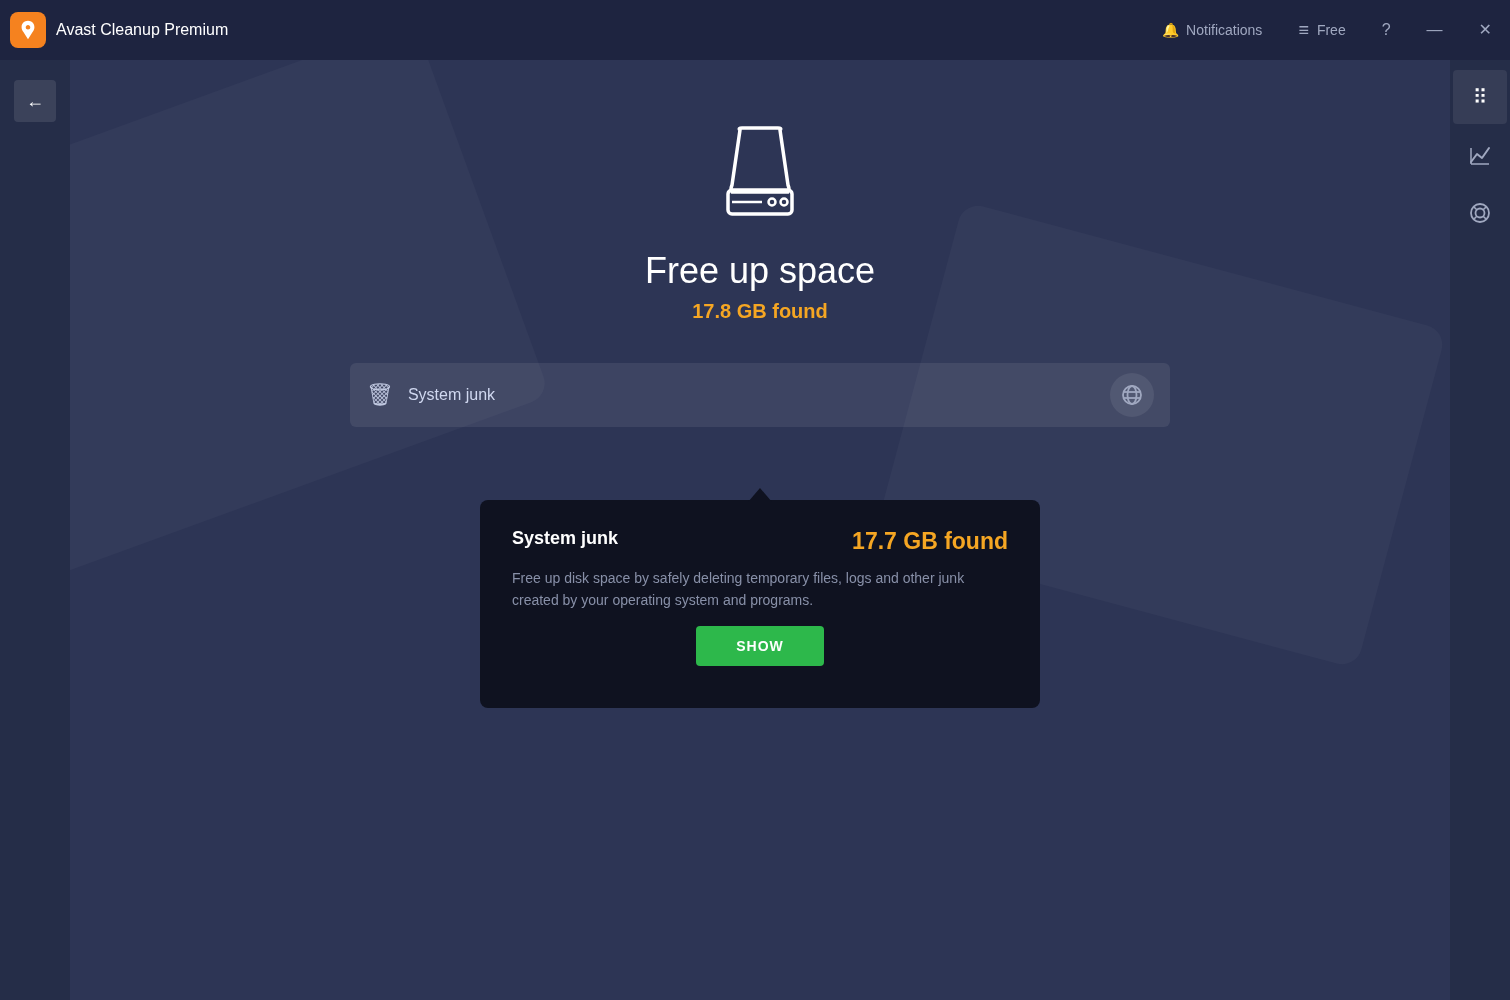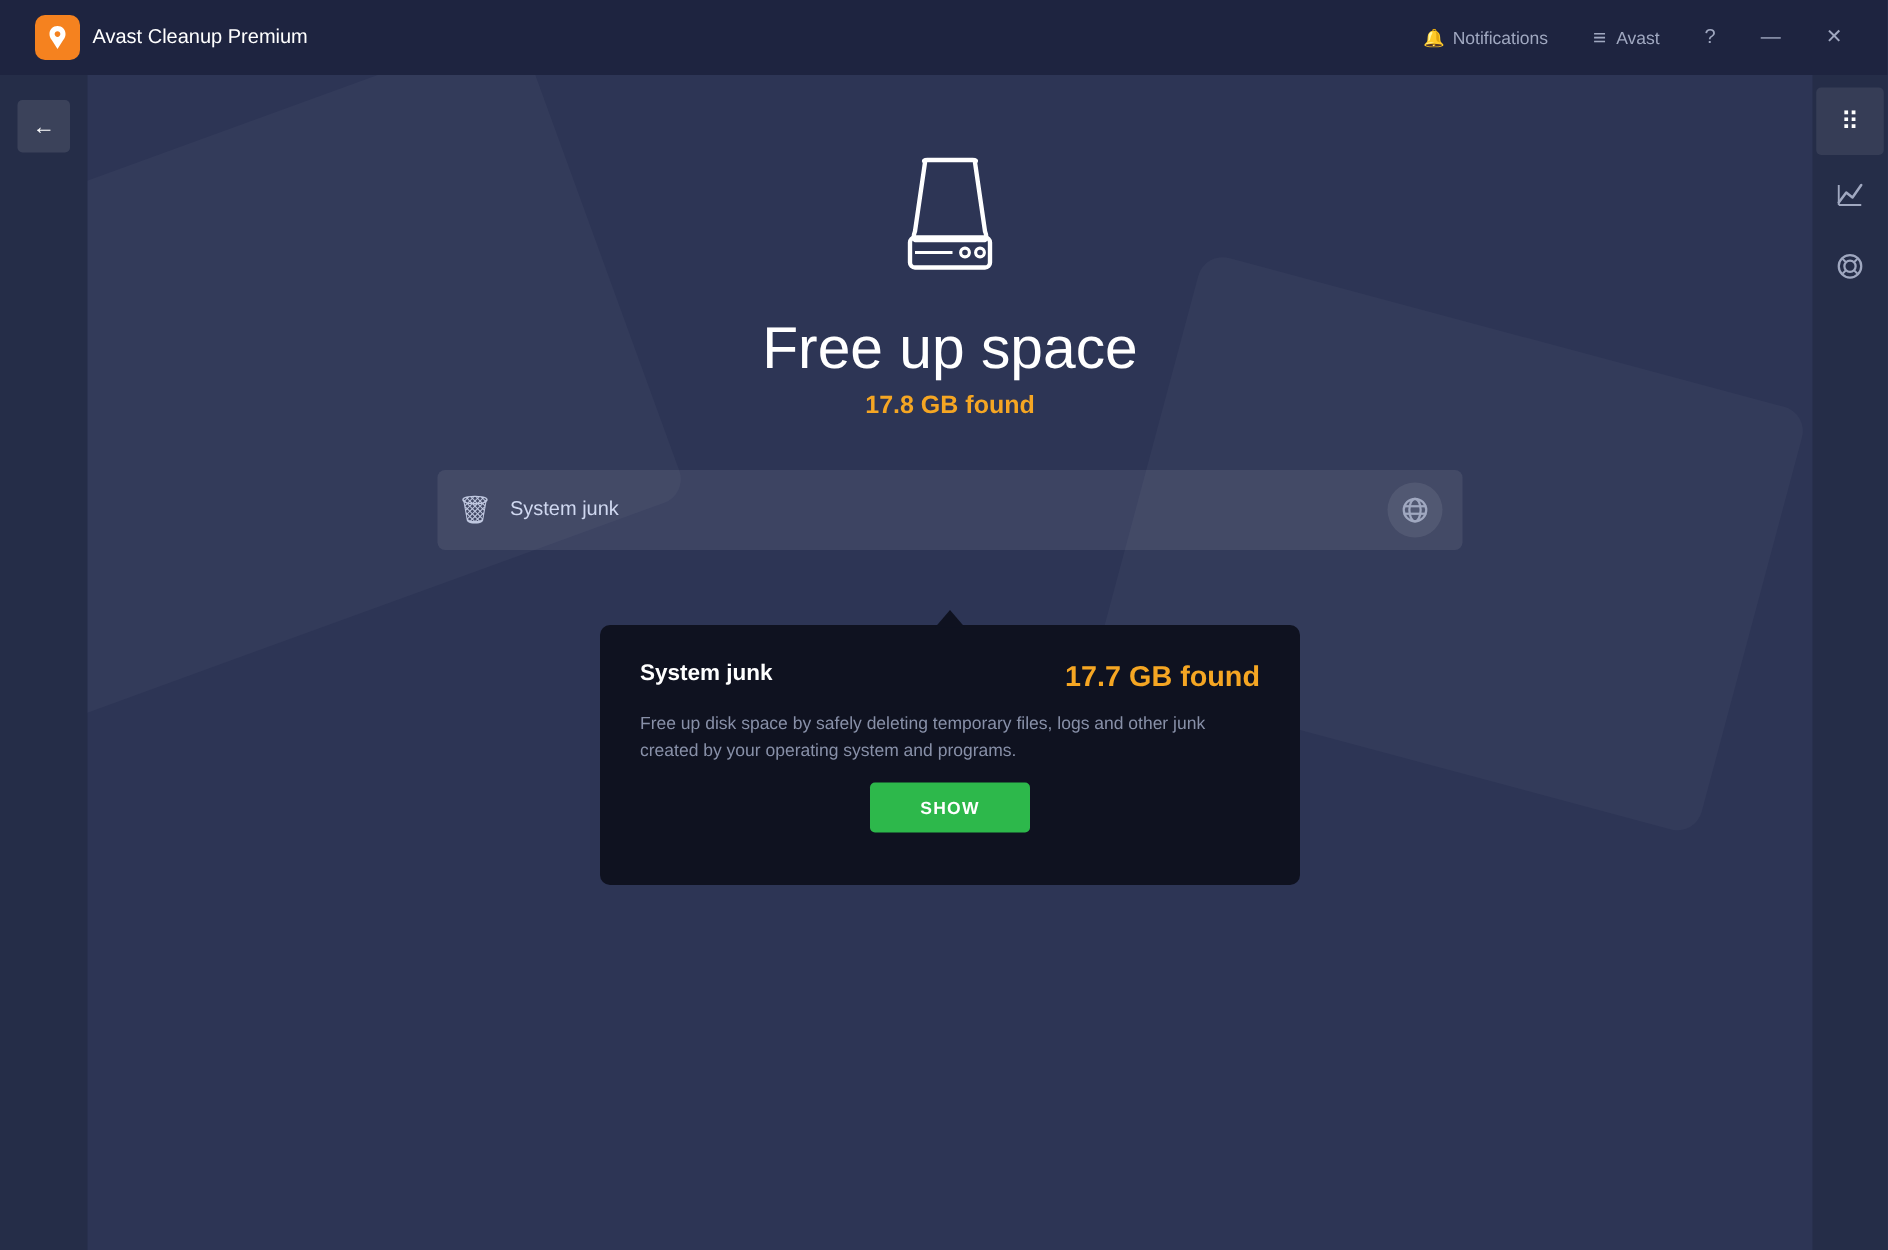--- a/index.html
+++ b/index.html
@@ -12,21 +12,21 @@
       position: relative;
     }
 
     
     .titlebar {
       width: 100%;
       height: 60px;
       background: #1e2440;
       display: flex;
       align-items: center;
-      padding: 0 28px;
+      padding: 0 10px;
       position: relative;
       z-index: 10;
     }
     .titlebar-logo {
       width: 36px;
       height: 36px;
       background: #f5821f;
       border-radius: 8px;
       display: flex;
       align-items: center;
@@ -152,21 +152,21 @@
       align-items: center;
       margin-bottom: 30px;
     }
     .drive-icon-svg {
       width: 110px;
       height: 110px;
       margin-bottom: 20px;
     }
     .hero-title {
       color: #ffffff;
-      font-size: 47px;
+      font-size: 36px;
       font-weight: 300;
       margin-bottom: 8px;
       text-align: center;
     }
     .hero-subtitle {
       color: #f5a623;
       font-size: 20px;
       font-weight: 700;
       text-align: center;
     }
@@ -316,21 +316,21 @@
     </svg>
   </div>
   <span class="titlebar-title">Avast Cleanup Premium</span>
   <div class="titlebar-controls">
     <button class="titlebar-btn">
       <span>🔔</span>
       <span>Notifications</span>
     </button>
     <button class="titlebar-btn">
       <span style="font-size:18px; letter-spacing:2px;">≡</span>
-      <span>Avast</span>
+      <span>Free</span>
     </button>
     <button class="titlebar-win-btn">
       <span>?</span>
     </button>
     <button class="titlebar-win-btn">
       <span>—</span>
     </button>
     <button class="titlebar-win-btn">
       <span>✕</span>
     </button>

